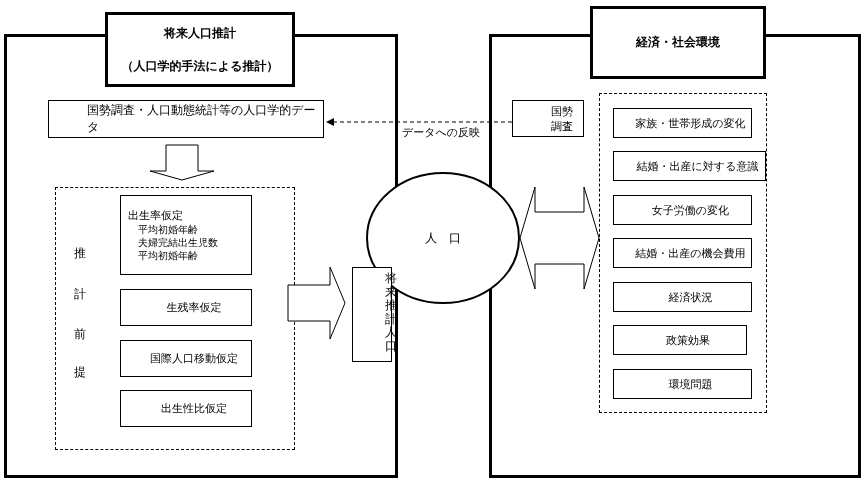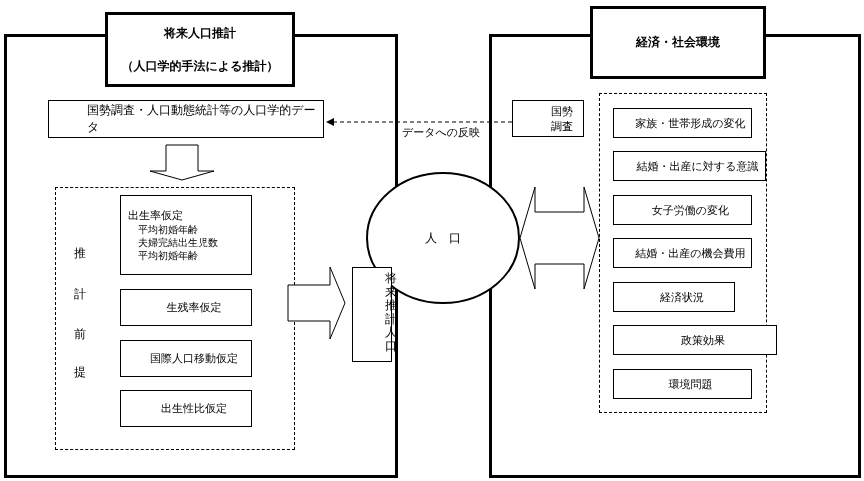--- a/index.html
+++ b/index.html
@@ -100,21 +100,21 @@
   </div>
 <div class="abs box left-pad" style="left:613px; top:151px; width:153px; height:30px;">
   <span>結婚・出産に対する意識</span>
   </div>
 <div class="abs box left-pad" style="left:613px; top:195px; width:139px; height:30px;">
   <span>女子労働の変化</span>
   </div>
 <div class="abs box left-pad" style="left:613px; top:238px; width:139px; height:30px;">
   <span>結婚・出産の機会費用</span>
   </div>
-<div class="abs box left-pad" style="left:613px; top:282px; width:122px; height:30px;">
+<div class="abs box left-pad" style="left:613px; top:282px; width:139px; height:30px;">
   <span>経済状況</span>
   </div>
-<div class="abs box left-pad" style="left:613px; top:325px; width:164px; height:30px;">
+<div class="abs box left-pad" style="left:613px; top:325px; width:134px; height:30px;">
   <span>政策効果</span>
   </div>
 <div class="abs box left-pad" style="left:613px; top:369px; width:139px; height:30px;">
   <span>環境問題</span>
   </div>
 
 </body></html>

